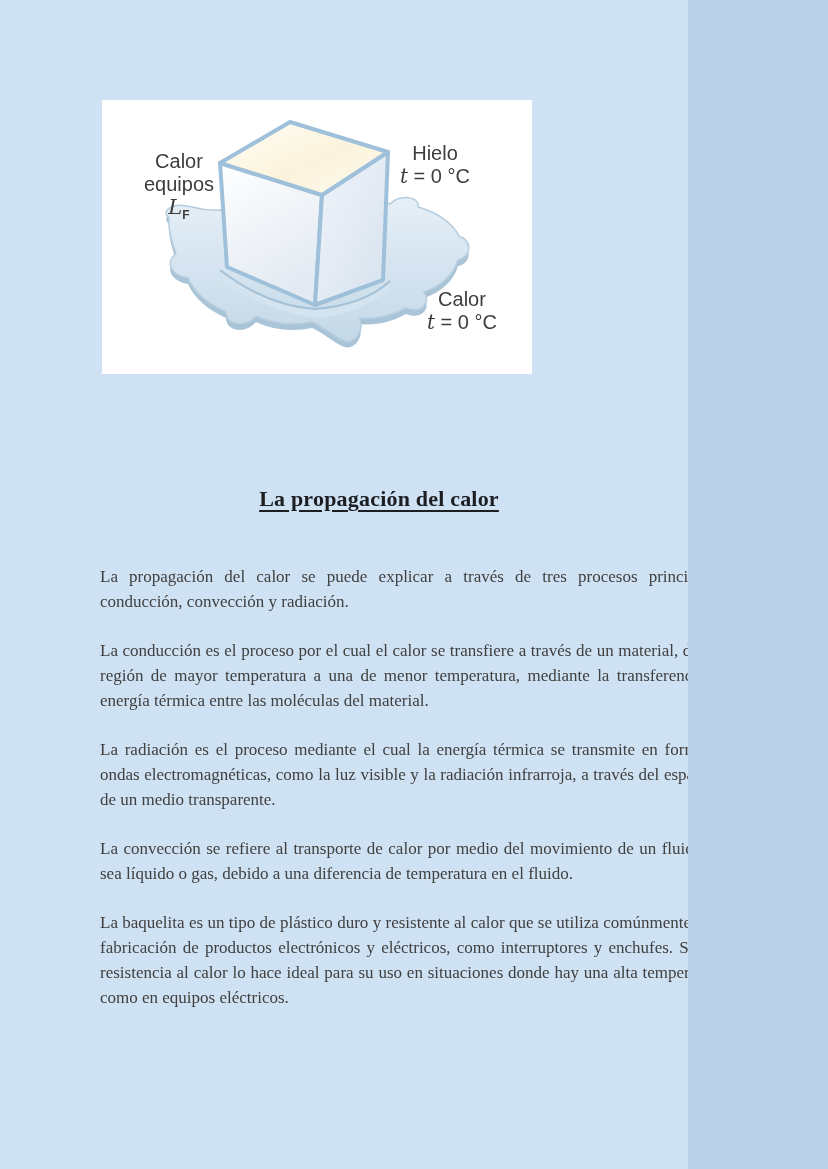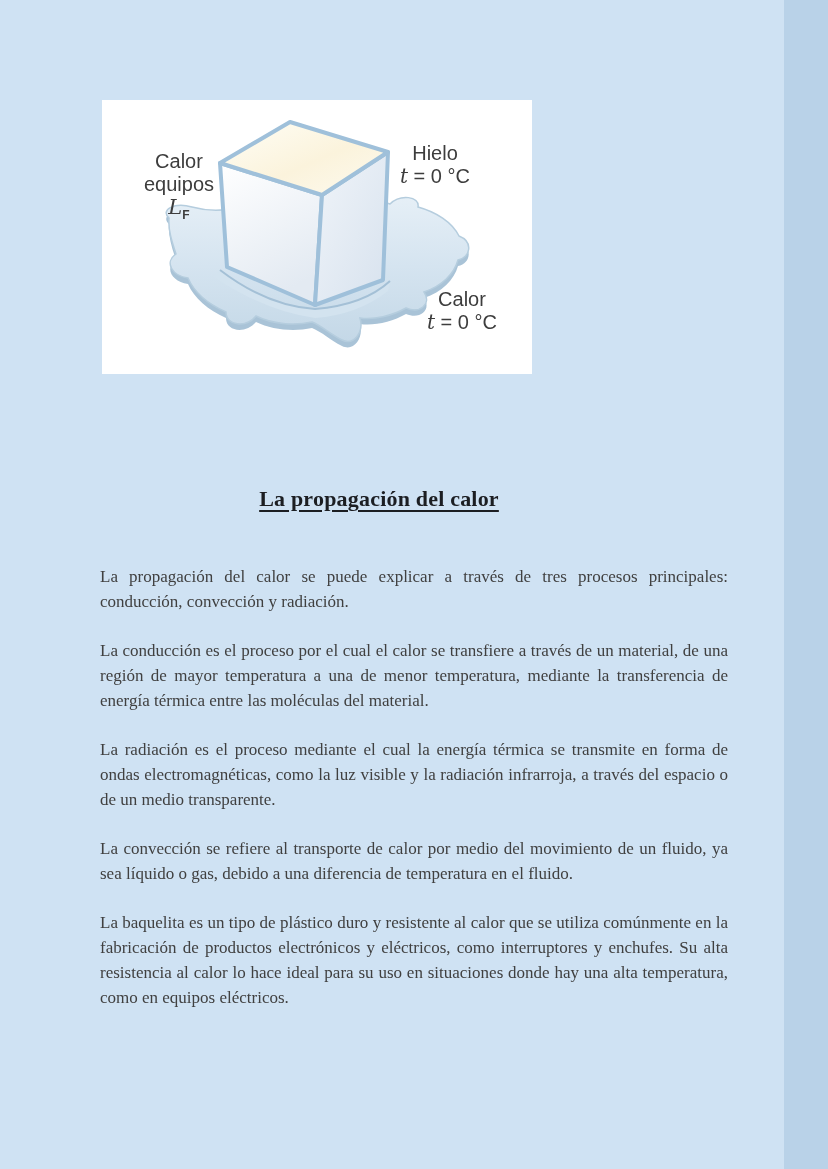--- a/index.html
+++ b/index.html
@@ -1,21 +1,22 @@
 <!DOCTYPE html>
 <html><head>
 <meta charset="utf-8">
 <style>
   html,body{margin:0;padding:0;background:#b9d2e8;}
   .page{
     position:relative;
-    width:784px;height:1169px;
+    width:656px;height:1169px;
     background:#cfe2f3;
     overflow:hidden;
     font-family:"Liberation Serif", serif;
+    padding-left:32px;
   }
   
   .figure{
     position:absolute;left:102px;top:100px;
     width:430px;height:274px;
     background:#ffffff;
   }
   .figure svg{position:absolute;left:0;top:0;}
   .fig-label{
     position:absolute;

